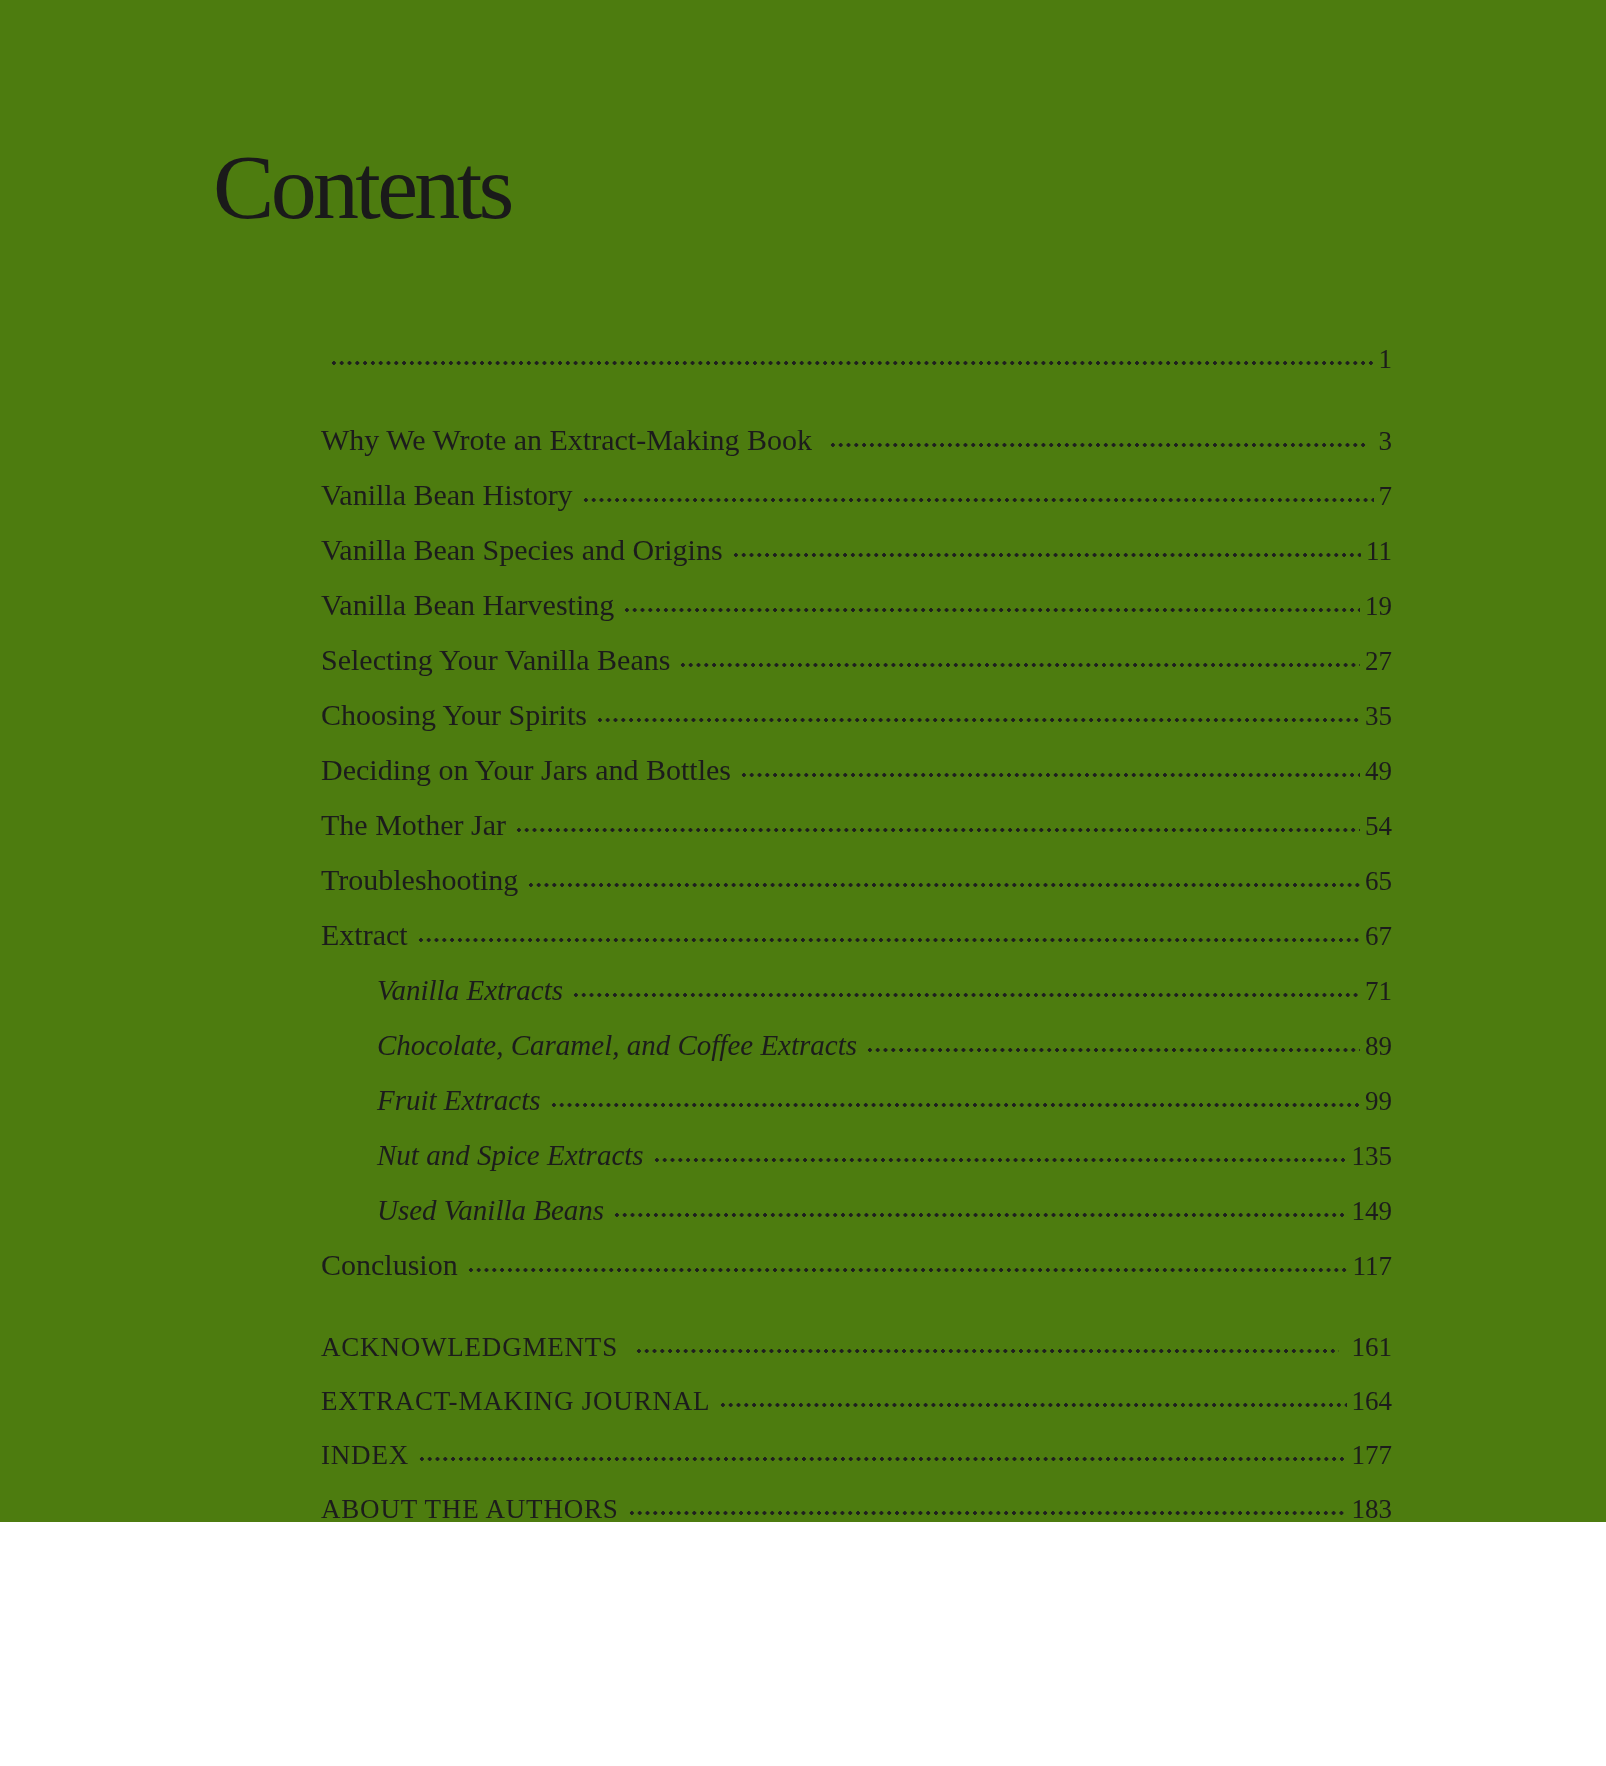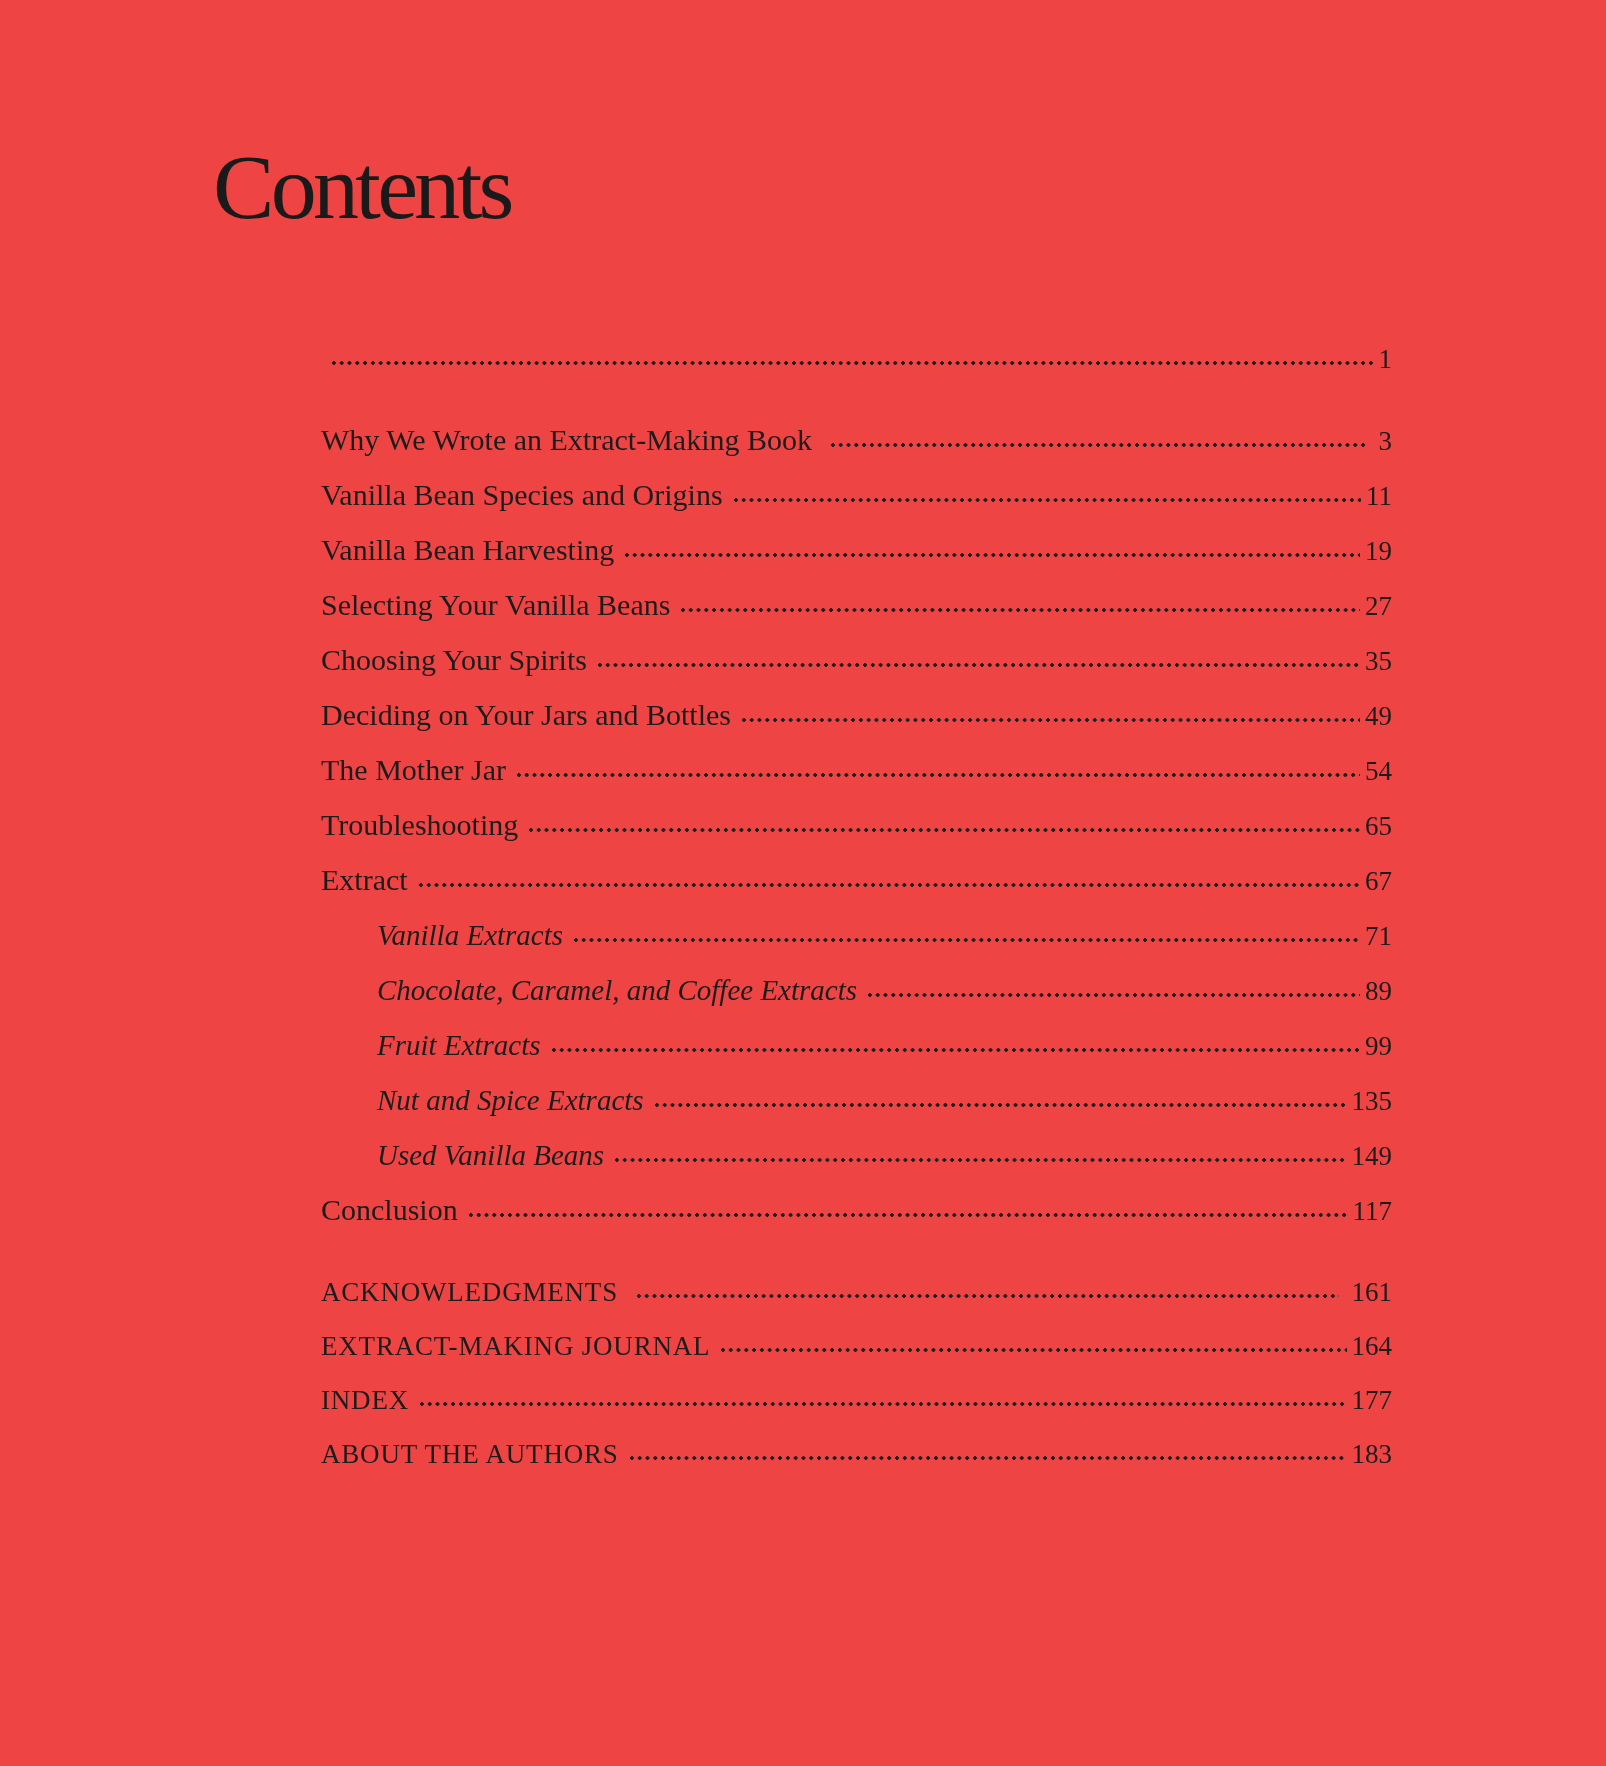--- a/index.html
+++ b/index.html
@@ -1,20 +1,20 @@
 <!DOCTYPE html>
 <html><head>
 <meta charset="utf-8">
 <style>
   html, body { margin: 0; padding: 0; background: #ffffff; }
   .page {
     position: relative;
     width: 1606px;
-    height: 1766px;
-    background: #ef4444;
+    height: 1522px;
+    background: #4d7c0f;
     font-family: "Liberation Serif", serif;
     color: #1c1c1c;
     overflow: hidden;
   }
   .title {
     position: absolute;
     left: 213px;
     top: 141px;
     margin: 0;
     font-size: 92px;
@@ -72,20 +72,25 @@
   <h1 class="title">Contents</h1>
   <div class="toc">
       <div class="toc-row section-caps">
         <span class="dots"></span>
         <span class="pg">1</span>
       </div>
       <div class="toc-row chapter gap">
         <span class="label">Why We Wrote an Extract-Making Book</span>
         <span class="dots"></span>
         <span class="pg">3</span>
+      </div>
+      <div class="toc-row chapter">
+        <span class="label">Vanilla Bean History</span>
+        <span class="dots"></span>
+        <span class="pg">7</span>
       </div>
       <div class="toc-row chapter">
         <span class="label">Vanilla Bean Species and Origins</span>
         <span class="dots"></span>
         <span class="pg">11</span>
       </div>
       <div class="toc-row chapter">
         <span class="label">Vanilla Bean Harvesting</span>
         <span class="dots"></span>
         <span class="pg">19</span>

